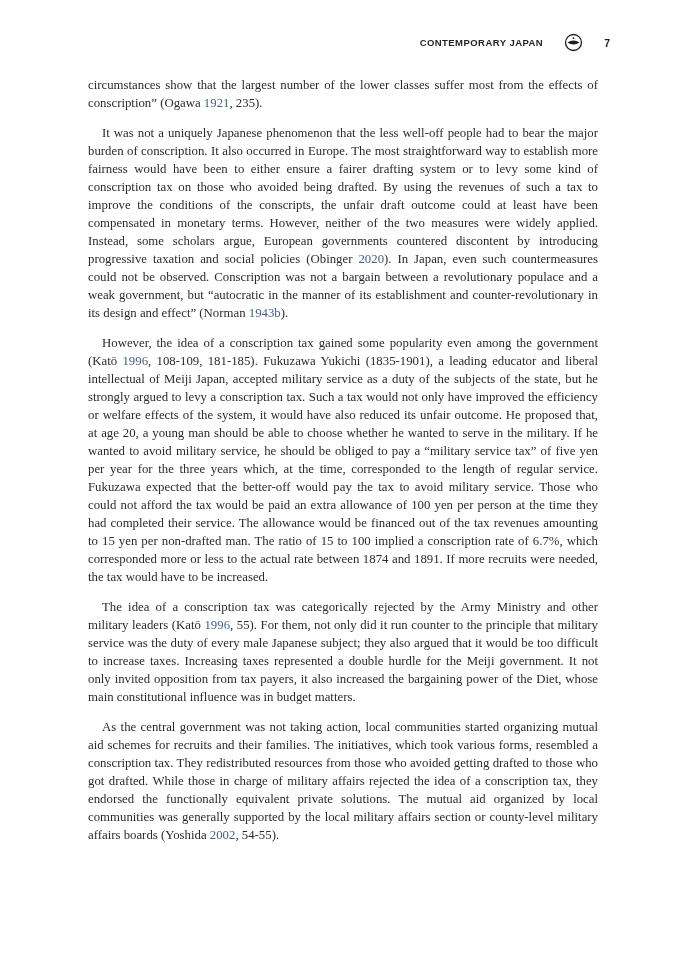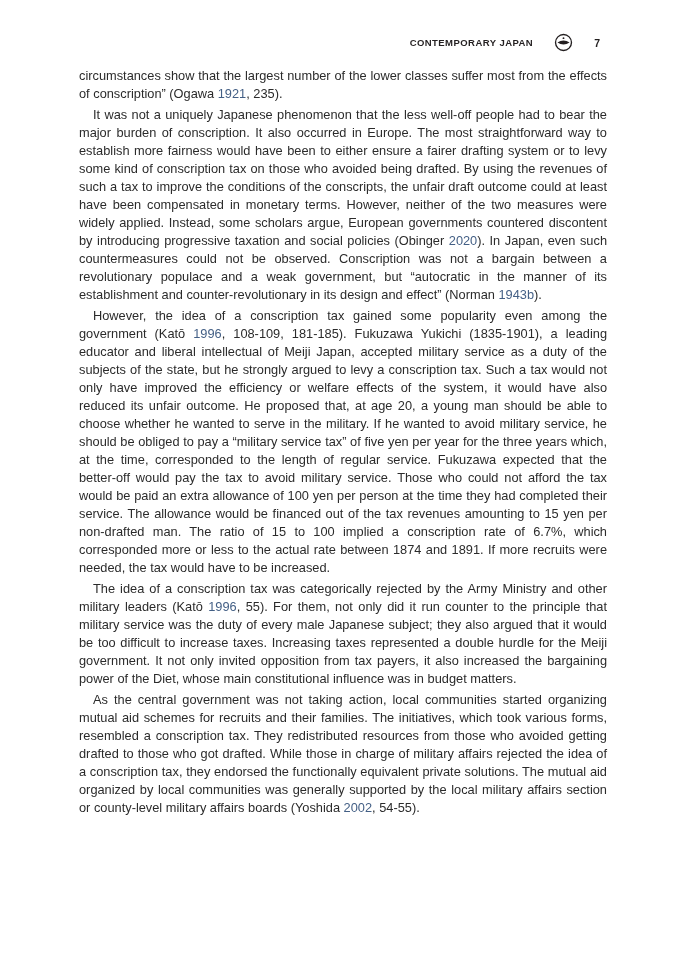--- a/index.html
+++ b/index.html
@@ -7,21 +7,21 @@
     position: relative;
     width: 686px;
     height: 977px;
     background: #ffffff;
     font-family: "Liberation Sans", sans-serif;
     overflow: hidden;
   }
   .running-header {
     position: absolute;
     top: 33px;
-    right: 86px;
+    right: 76px;
     display: flex;
     align-items: center;
     gap: 21px;
     color: #231f20;
   }
   .journal-title {
     font-size: 9.5px;
     font-weight: 700;
     letter-spacing: 0.45px;
     color: #231f20;
@@ -37,21 +37,21 @@
   .article {
     position: absolute;
     left: 76px;
     top: 64px;
     width: 534px;
     color: #2b2b2b;
     font-size: 12.8px;
     line-height: 18px;
     text-align: justify;
   }
-  p.para { margin: 3px; }
+  p.para { margin: 12px; font-family: Liberation Serif, serif; }
   p.para.indent { text-indent: 14px; }
   .cite-link { color: #435f85; cursor: pointer; }
 </style>
 </head>
 <body>
 
 <div class="page">
   <header class="running-header">
     <span class="journal-title">CONTEMPORARY JAPAN</span>
     <span class="logo">

